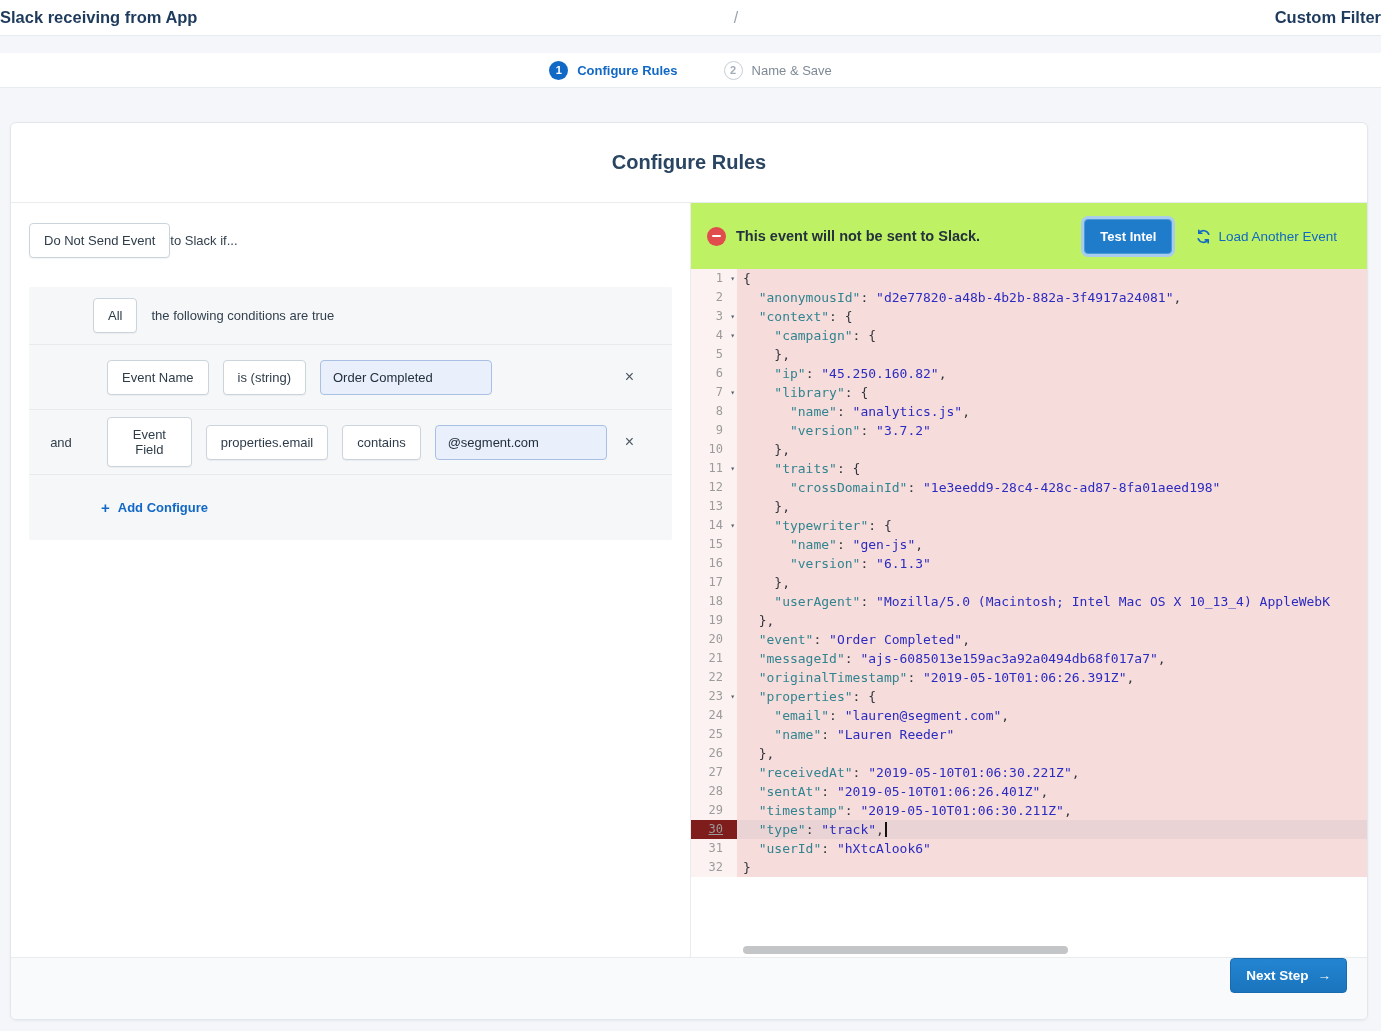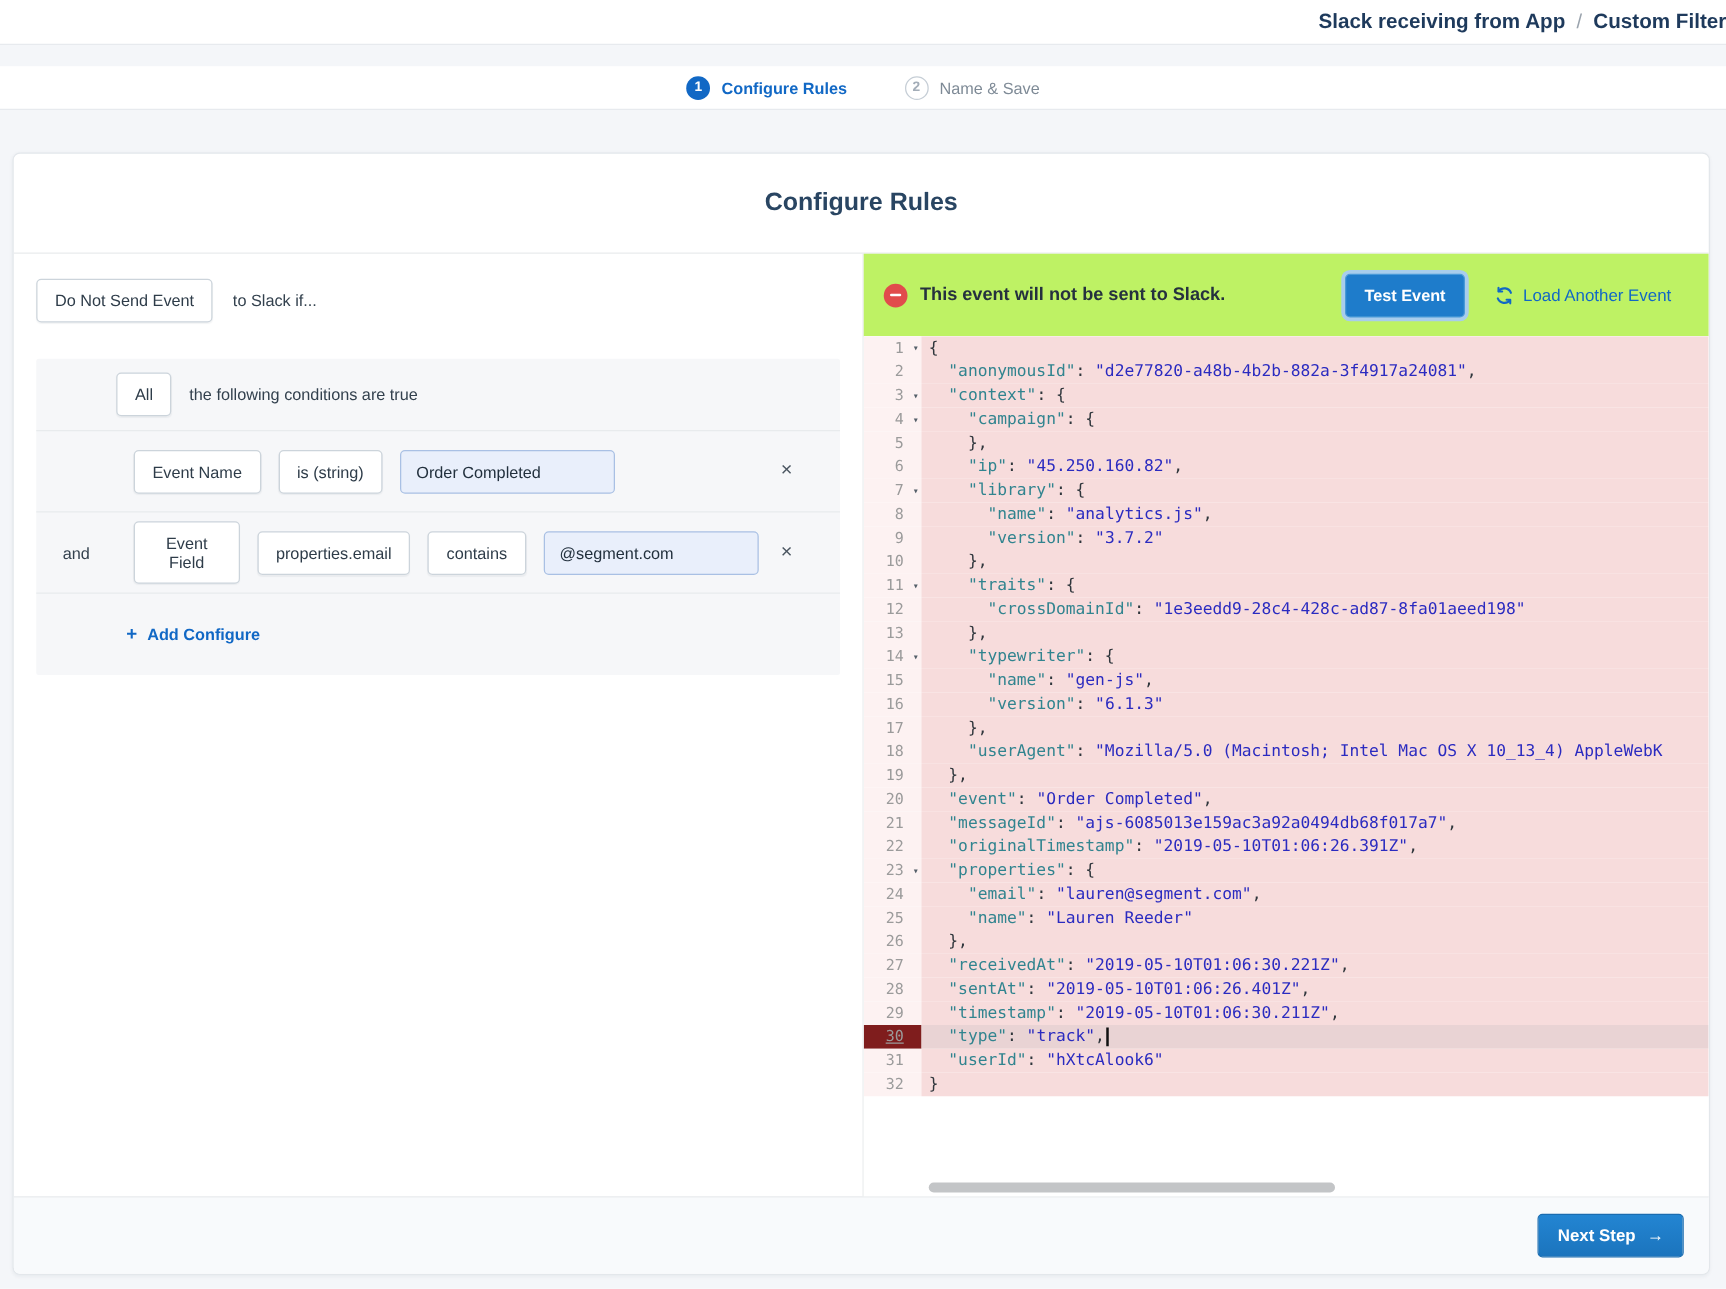--- a/index.html
+++ b/index.html
@@ -7,21 +7,21 @@
     --code-key:#31848f; --code-string:#2b2bc0; --highlight:#f7dcdc;
     --highlight-gutter:#fdf2f2; --highlight-active:#e9d3d4; --page-bg:#f4f6f9;
   }
   *{box-sizing:border-box;}
   html,body{margin:0;padding:0;}
   body{width:1381px;height:1031px;position:relative;background:var(--page-bg);
        font-family:"Liberation Sans",sans-serif;color:#2e3c49;overflow:hidden;}
 
   
   .top-header{position:absolute;top:0;left:0;right:0;height:36px;background:#fff;
-    border-bottom:1px solid #e7eaee;display:flex;align-items:center;justify-content:flex-end;gap:9px;}
+    border-bottom:1px solid #e7eaee;display:flex;align-items:center;justify-content:space-between;gap:9px;}
   .bc{font-size:16.5px;font-weight:600;color:#1e3a5c;}
   .bc-sep{font-size:16px;color:#9aa3ad;font-weight:400;}
 
   
   .steps-bar{position:absolute;top:53px;left:0;right:0;height:35px;background:#fff;
     border-bottom:1px solid #e7eaee;display:flex;align-items:center;justify-content:center;gap:46px;}
   .step{display:flex;align-items:center;gap:9px;cursor:pointer;}
   .step-circle{width:19px;height:19px;border-radius:50%;display:flex;align-items:center;
     justify-content:center;font-size:11px;font-weight:700;}
   .step.active .step-circle{background:var(--accent-blue);color:#fff;}
@@ -31,25 +31,25 @@
   .step-label{font-size:13px;}
 
   
   .card{position:absolute;top:122px;left:10px;width:1358px;height:898px;background:#fff;
     border:1px solid #e3e7eb;border-radius:6px;box-shadow:0 1px 3px rgba(20,40,60,.05);
     display:flex;flex-direction:column;overflow:hidden;}
   .card-header{height:80px;flex:none;border-bottom:1px solid #e9eced;display:flex;
     align-items:center;justify-content:center;font-size:20px;font-weight:600;color:#294562;}
   .card-body{flex:1;display:flex;min-height:0;}
   .card-footer{height:62px;flex:none;border-top:1px solid #e9eced;background:#f8fafc;
-    display:flex;align-items:center;justify-content:flex-end;padding:0 20px;}
+    display:flex;align-items:flex-start;justify-content:flex-end;padding:0 20px;}
 
   
   .left-panel{width:680px;flex:none;border-right:1px solid #e9eced;padding:20px 18px;}
-  .action-row{display:flex;align-items:center;gap:16px;margin-bottom:29px;}
+  .action-row{display:flex;align-items:center;gap:0;margin-bottom:29px;}
   .pill{background:#fff;border:1px solid #ccd4db;border-radius:4px;padding:9px 14px;
     font-size:13px;color:#2e3c49;font-family:inherit;box-shadow:0 1px 1px rgba(20,40,60,.05);cursor:pointer;}
   .action-text,.match-text{font-size:13px;color:#33414e;}
   .cond-block{background:#f6f7f9;border-radius:2px;}
   .row{display:flex;align-items:center;}
   .match-row{height:57px;padding-left:64px;gap:14px;}
   .cond-row{height:65px;border-top:1px solid #e8ebed;gap:14px;padding-right:34px;}
   .conj{width:64px;flex:none;text-align:center;font-size:13px;color:#33414e;}
   .value-chip{background:#e9effb;border:1px solid #a9c0e4;border-radius:4px;width:172px;
     padding:9px 12px;font-size:13px;color:#22303d;font-family:inherit;}
@@ -159,21 +159,21 @@
       </div>
     </div>
 
     <div class="right-panel">
       <div class="preview-header">
         <span class="minus-icon">
             <i></i>
           </span>
         <span class="status-text">This event will not be sent to Slack.</span>
         <span class="spacer"></span>
-        <button class="test-btn">Test Event</button>
+        <button class="test-btn">Test Intel</button>
         <span class="load-link">
           <svg viewBox="0 0 16 16" width="15" height="15">
             <path d="M13.6 5.6A6 6 0 0 0 3.2 4.2" fill="none" stroke="#1168c5" stroke-width="1.8" stroke-linecap="round"></path>
             <path d="M3 1.4v3.1h3.1" fill="none" stroke="#1168c5" stroke-width="1.8" stroke-linecap="round" stroke-linejoin="round"></path>
             <path d="M2.4 10.4a6 6 0 0 0 10.4 1.4" fill="none" stroke="#1168c5" stroke-width="1.8" stroke-linecap="round"></path>
             <path d="M13 14.6v-3.1h-3.1" fill="none" stroke="#1168c5" stroke-width="1.8" stroke-linecap="round" stroke-linejoin="round"></path>
           </svg>
           <span>Load Another Event</span>
         </span>
       </div>

